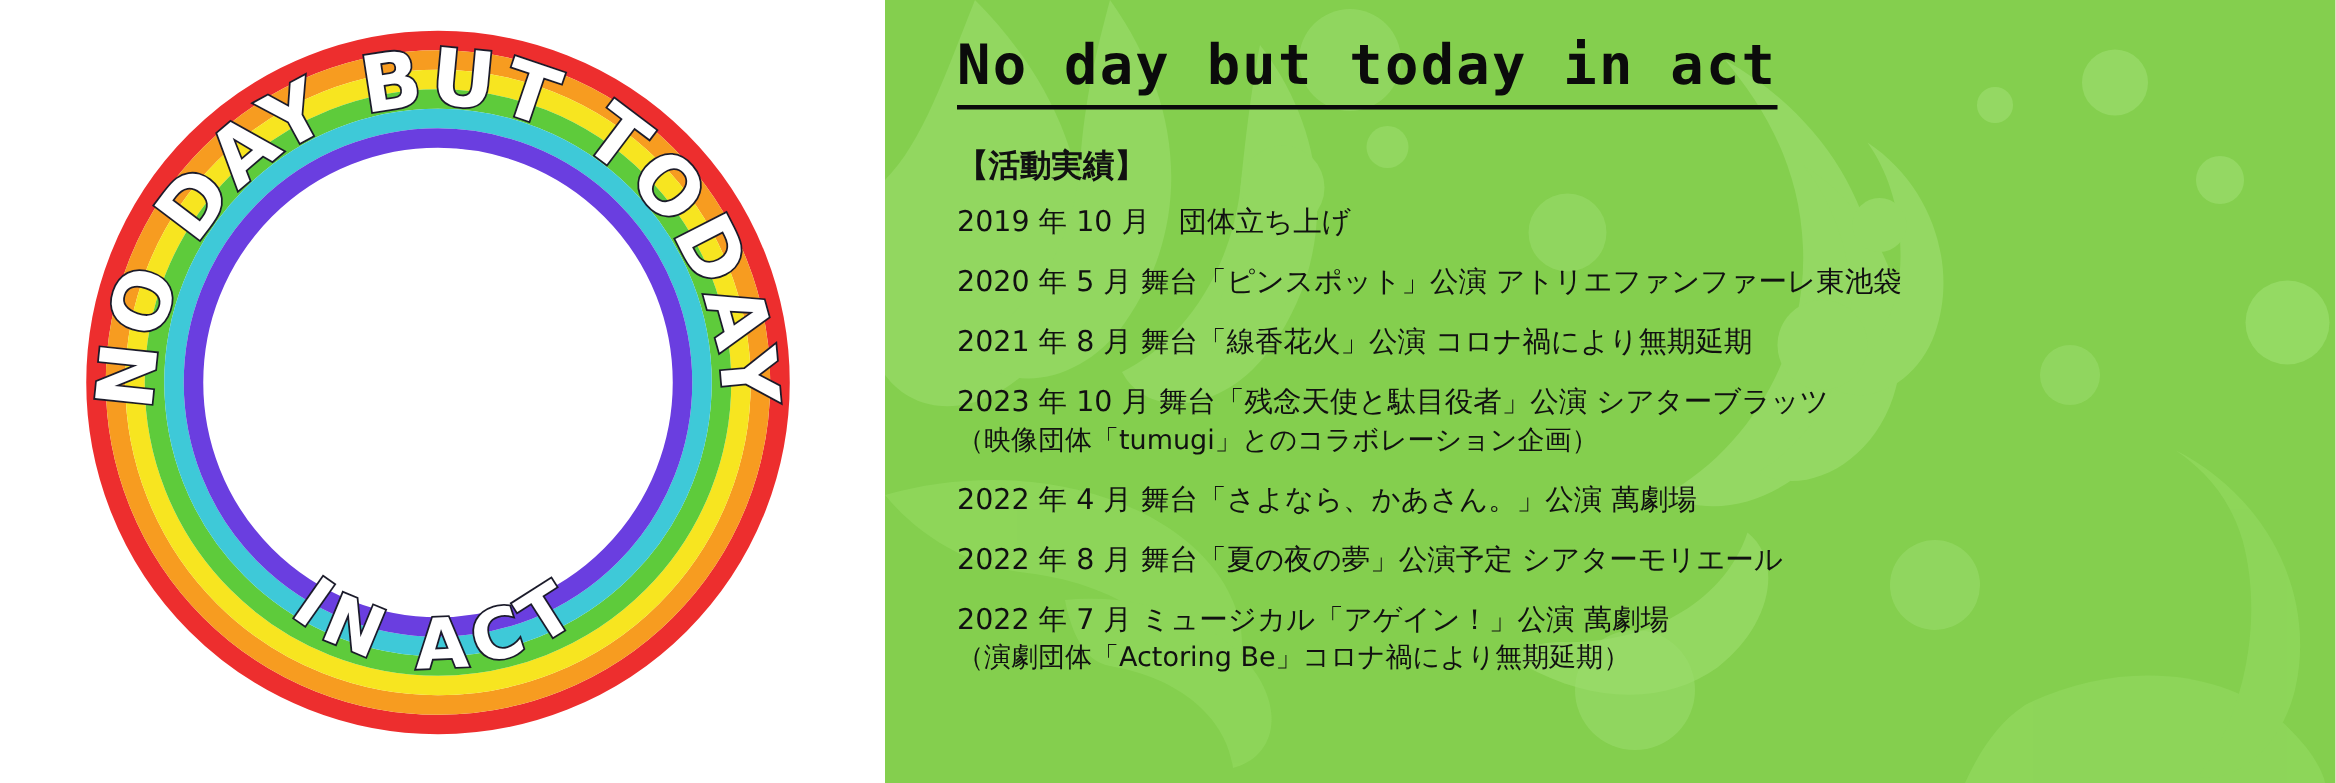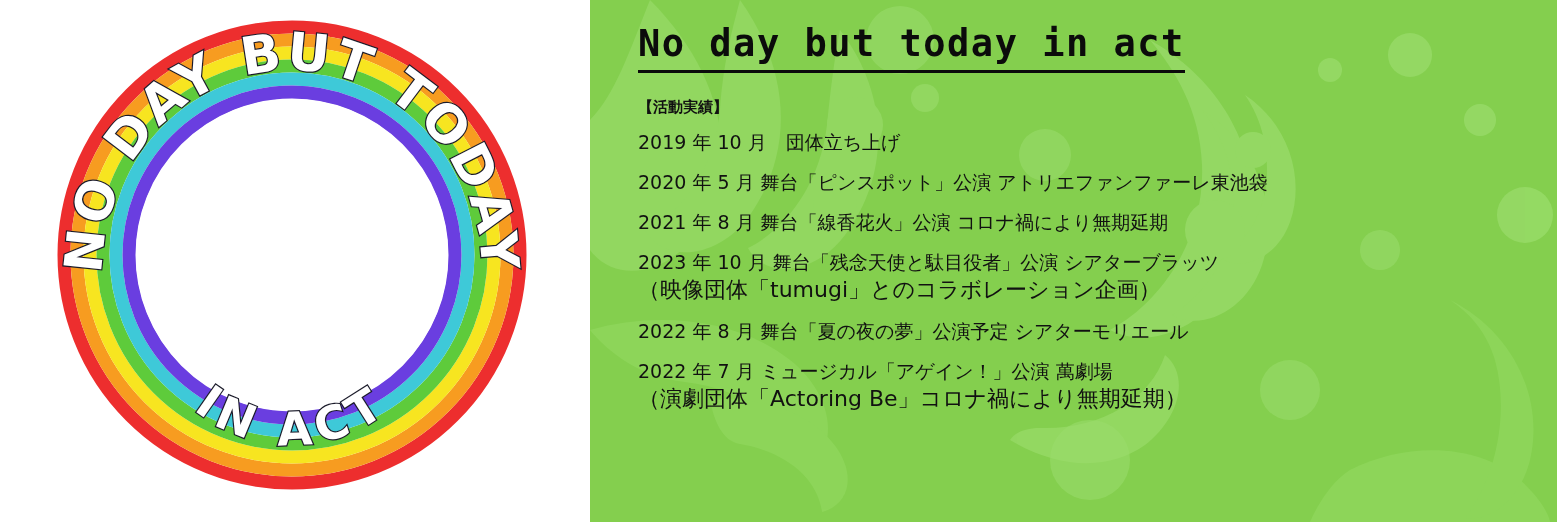--- a/index.html
+++ b/index.html
@@ -98,32 +98,32 @@
     left: 48px;
     top: 100px;
     width: 900px;
   }
   .line {
     color: #111111;
     white-space: nowrap;
     font-family: "DejaVu Sans", "Liberation Sans", sans-serif;
   }
   .line-heading {
-    font-size: 15px;
+    font-size: 21px;
     font-weight: 600;
     line-height: 1.0;
     margin-bottom: 18px;
   }
   .line-entry {
     font-size: 19px;
     line-height: 1.0;
     margin-bottom: 21px;
   }
   .line-sub {
-    font-size: 22px;
+    font-size: 18px;
     line-height: 1.0;
     margin-top: -14px;
     margin-bottom: 21px;
   }
 </style>
 </head>
 <body>
 
 <div id="page">
 
@@ -204,20 +204,21 @@
 
         <div class="line line-entry">2019 年 10 月　団体立ち上げ</div>
 
         <div class="line line-entry">2020 年 5 月 舞台「ピンスポット」公演 アトリエファンファーレ東池袋</div>
 
         <div class="line line-entry">2021 年 8 月 舞台「線香花火」公演 コロナ禍により無期延期</div>
 
         <div class="line line-entry">2023 年 10 月 舞台「残念天使と駄目役者」公演 シアターブラッツ</div>
         <div class="line line-sub">（映像団体「tumugi」とのコラボレーション企画）</div>
 
+        <div class="line line-entry">2022 年 4 月 舞台「さよなら、かあさん。」公演 萬劇場</div>
 
         <div class="line line-entry">2022 年 8 月 舞台「夏の夜の夢」公演予定 シアターモリエール</div>
 
         <div class="line line-entry">2022 年 7 月 ミュージカル「アゲイン！」公演 萬劇場</div>
         <div class="line line-sub">（演劇団体「Actoring Be」コロナ禍により無期延期）</div>
 
       </div>
     </div>
   </div>
 

